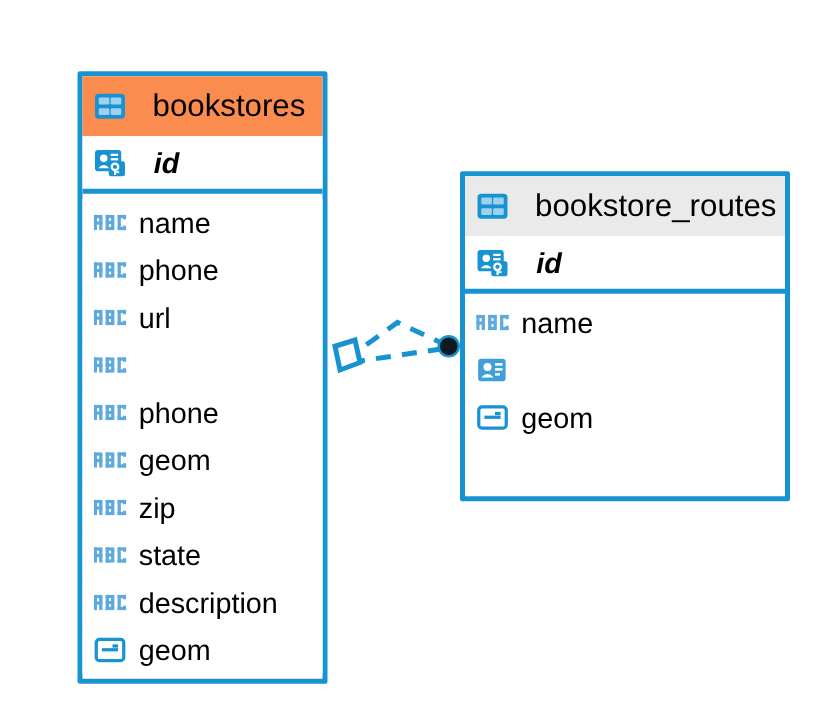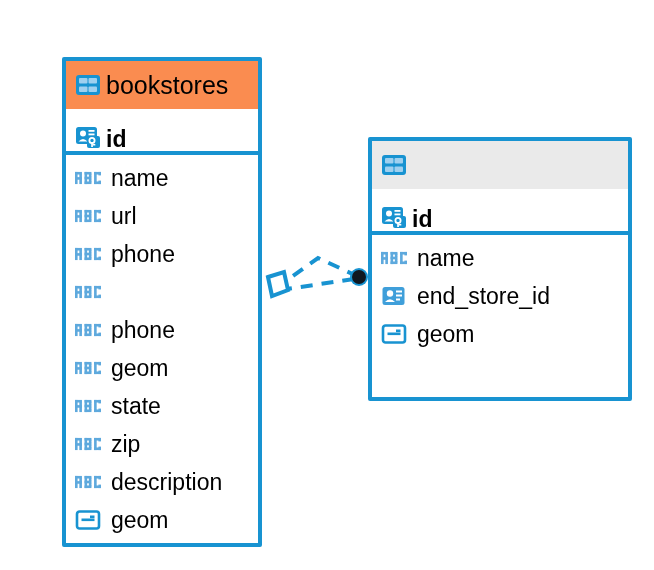--- a/index.html
+++ b/index.html
@@ -19,41 +19,42 @@
     border:4px solid #1893d1;
     border-radius:2px;
   }
 
   .entity-header{
     display:flex;
     align-items:center;
     box-sizing:border-box;
     height:48px;
     padding:0 8px;
-    gap:4px;
+    gap:20px;
   }
   .entity-header.selected{background:#fa8c50;}
   .entity-header.normal{background:#eaeaea;}
 
   .entity-title{
     font-size:25px;
     color:#000000;
     line-height:1;
     white-space:nowrap;
   }
 
   .pk-row{
     display:flex;
-    align-items:flex-end;
+    align-items:center;
     box-sizing:border-box;
     height:46px;
     padding:0 8px;
-    gap:4px;
+    gap:21px;
     border-bottom:4px solid #1893d1;
     background:#ffffff;
+    font-style:italic;
   }
   .pk-row .field-label{font-weight:bold;}
 
   .field-list{padding:4px 0 6px 0;}
 
   .field-row{
     display:flex;
     align-items:center;
     box-sizing:border-box;
     height:38px;
@@ -174,20 +175,44 @@
               <rect x="16" y="8" width="3" height="4"></rect>
                 <rect x="11" y="11" width="8" height="3"></rect>
               <rect x="22" y="0" width="8" height="3"></rect>
                 <rect x="22" y="0" width="3" height="14"></rect>
               <rect x="22" y="11" width="8" height="3"></rect>
                 <rect x="27" y="0" width="3" height="4"></rect>
               <rect x="27" y="10" width="3" height="4"></rect>
             </g>
           </svg>
         </span>
+        <span class="field-label">phone</span>
+      </div>
+      <div class="field-row">
+        <span class="icon">
+          <svg width="26" height="14" viewBox="0 0 30 14">
+            <g fill="#5ea9dd">
+              <rect x="0" y="0" width="8" height="3"></rect>
+                <rect x="0" y="0" width="3" height="14"></rect>
+              <rect x="5" y="2" width="3" height="12"></rect>
+                <rect x="0" y="6" width="8" height="3"></rect>
+              <rect x="11" y="0" width="8" height="3"></rect>
+                <rect x="11" y="0" width="3" height="14"></rect>
+              <rect x="16" y="2" width="3" height="4"></rect>
+                <rect x="11" y="5.5" width="8" height="3"></rect>
+              <rect x="16" y="8" width="3" height="4"></rect>
+                <rect x="11" y="11" width="8" height="3"></rect>
+              <rect x="22" y="0" width="8" height="3"></rect>
+                <rect x="22" y="0" width="3" height="14"></rect>
+              <rect x="22" y="11" width="8" height="3"></rect>
+                <rect x="27" y="0" width="3" height="4"></rect>
+              <rect x="27" y="10" width="3" height="4"></rect>
+            </g>
+          </svg>
+        </span>
         <span class="field-label">url</span>
       </div>
       <div class="field-row">
         <span class="icon">
           <svg width="26" height="14" viewBox="0 0 30 14">
             <g fill="#5ea9dd">
               <rect x="0" y="0" width="8" height="3"></rect>
                 <rect x="0" y="0" width="3" height="14"></rect>
               <rect x="5" y="2" width="3" height="12"></rect>
                 <rect x="0" y="6" width="8" height="3"></rect>
@@ -198,20 +223,43 @@
               <rect x="16" y="8" width="3" height="4"></rect>
                 <rect x="11" y="11" width="8" height="3"></rect>
               <rect x="22" y="0" width="8" height="3"></rect>
                 <rect x="22" y="0" width="3" height="14"></rect>
               <rect x="22" y="11" width="8" height="3"></rect>
                 <rect x="27" y="0" width="3" height="4"></rect>
               <rect x="27" y="10" width="3" height="4"></rect>
             </g>
           </svg>
         </span>
+      </div>
+      <div class="field-row">
+        <span class="icon">
+          <svg width="26" height="14" viewBox="0 0 30 14">
+            <g fill="#5ea9dd">
+              <rect x="0" y="0" width="8" height="3"></rect>
+                <rect x="0" y="0" width="3" height="14"></rect>
+              <rect x="5" y="2" width="3" height="12"></rect>
+                <rect x="0" y="6" width="8" height="3"></rect>
+              <rect x="11" y="0" width="8" height="3"></rect>
+                <rect x="11" y="0" width="3" height="14"></rect>
+              <rect x="16" y="2" width="3" height="4"></rect>
+                <rect x="11" y="5.5" width="8" height="3"></rect>
+              <rect x="16" y="8" width="3" height="4"></rect>
+                <rect x="11" y="11" width="8" height="3"></rect>
+              <rect x="22" y="0" width="8" height="3"></rect>
+                <rect x="22" y="0" width="3" height="14"></rect>
+              <rect x="22" y="11" width="8" height="3"></rect>
+                <rect x="27" y="0" width="3" height="4"></rect>
+              <rect x="27" y="10" width="3" height="4"></rect>
+            </g>
+          </svg>
+        </span>
         <span class="field-label">phone</span>
       </div>
       <div class="field-row">
         <span class="icon">
           <svg width="26" height="14" viewBox="0 0 30 14">
             <g fill="#5ea9dd">
               <rect x="0" y="0" width="8" height="3"></rect>
                 <rect x="0" y="0" width="3" height="14"></rect>
               <rect x="5" y="2" width="3" height="12"></rect>
                 <rect x="0" y="6" width="8" height="3"></rect>
@@ -222,67 +270,20 @@
               <rect x="16" y="8" width="3" height="4"></rect>
                 <rect x="11" y="11" width="8" height="3"></rect>
               <rect x="22" y="0" width="8" height="3"></rect>
                 <rect x="22" y="0" width="3" height="14"></rect>
               <rect x="22" y="11" width="8" height="3"></rect>
                 <rect x="27" y="0" width="3" height="4"></rect>
               <rect x="27" y="10" width="3" height="4"></rect>
             </g>
           </svg>
         </span>
-      </div>
-      <div class="field-row">
-        <span class="icon">
-          <svg width="26" height="14" viewBox="0 0 30 14">
-            <g fill="#5ea9dd">
-              <rect x="0" y="0" width="8" height="3"></rect>
-                <rect x="0" y="0" width="3" height="14"></rect>
-              <rect x="5" y="2" width="3" height="12"></rect>
-                <rect x="0" y="6" width="8" height="3"></rect>
-              <rect x="11" y="0" width="8" height="3"></rect>
-                <rect x="11" y="0" width="3" height="14"></rect>
-              <rect x="16" y="2" width="3" height="4"></rect>
-                <rect x="11" y="5.5" width="8" height="3"></rect>
-              <rect x="16" y="8" width="3" height="4"></rect>
-                <rect x="11" y="11" width="8" height="3"></rect>
-              <rect x="22" y="0" width="8" height="3"></rect>
-                <rect x="22" y="0" width="3" height="14"></rect>
-              <rect x="22" y="11" width="8" height="3"></rect>
-                <rect x="27" y="0" width="3" height="4"></rect>
-              <rect x="27" y="10" width="3" height="4"></rect>
-            </g>
-          </svg>
-        </span>
-        <span class="field-label">phone</span>
-      </div>
-      <div class="field-row">
-        <span class="icon">
-          <svg width="26" height="14" viewBox="0 0 30 14">
-            <g fill="#5ea9dd">
-              <rect x="0" y="0" width="8" height="3"></rect>
-                <rect x="0" y="0" width="3" height="14"></rect>
-              <rect x="5" y="2" width="3" height="12"></rect>
-                <rect x="0" y="6" width="8" height="3"></rect>
-              <rect x="11" y="0" width="8" height="3"></rect>
-                <rect x="11" y="0" width="3" height="14"></rect>
-              <rect x="16" y="2" width="3" height="4"></rect>
-                <rect x="11" y="5.5" width="8" height="3"></rect>
-              <rect x="16" y="8" width="3" height="4"></rect>
-                <rect x="11" y="11" width="8" height="3"></rect>
-              <rect x="22" y="0" width="8" height="3"></rect>
-                <rect x="22" y="0" width="3" height="14"></rect>
-              <rect x="22" y="11" width="8" height="3"></rect>
-                <rect x="27" y="0" width="3" height="4"></rect>
-              <rect x="27" y="10" width="3" height="4"></rect>
-            </g>
-          </svg>
-        </span>
         <span class="field-label">geom</span>
       </div>
       <div class="field-row">
         <span class="icon">
           <svg width="26" height="14" viewBox="0 0 30 14">
             <g fill="#5ea9dd">
               <rect x="0" y="0" width="8" height="3"></rect>
                 <rect x="0" y="0" width="3" height="14"></rect>
               <rect x="5" y="2" width="3" height="12"></rect>
                 <rect x="0" y="6" width="8" height="3"></rect>
@@ -293,45 +294,45 @@
               <rect x="16" y="8" width="3" height="4"></rect>
                 <rect x="11" y="11" width="8" height="3"></rect>
               <rect x="22" y="0" width="8" height="3"></rect>
                 <rect x="22" y="0" width="3" height="14"></rect>
               <rect x="22" y="11" width="8" height="3"></rect>
                 <rect x="27" y="0" width="3" height="4"></rect>
               <rect x="27" y="10" width="3" height="4"></rect>
             </g>
           </svg>
         </span>
+        <span class="field-label">zip</span>
+      </div>
+      <div class="field-row">
+        <span class="icon">
+          <svg width="26" height="14" viewBox="0 0 30 14">
+            <g fill="#5ea9dd">
+              <rect x="0" y="0" width="8" height="3"></rect>
+                <rect x="0" y="0" width="3" height="14"></rect>
+              <rect x="5" y="2" width="3" height="12"></rect>
+                <rect x="0" y="6" width="8" height="3"></rect>
+              <rect x="11" y="0" width="8" height="3"></rect>
+                <rect x="11" y="0" width="3" height="14"></rect>
+              <rect x="16" y="2" width="3" height="4"></rect>
+                <rect x="11" y="5.5" width="8" height="3"></rect>
+              <rect x="16" y="8" width="3" height="4"></rect>
+                <rect x="11" y="11" width="8" height="3"></rect>
+              <rect x="22" y="0" width="8" height="3"></rect>
+                <rect x="22" y="0" width="3" height="14"></rect>
+              <rect x="22" y="11" width="8" height="3"></rect>
+                <rect x="27" y="0" width="3" height="4"></rect>
+              <rect x="27" y="10" width="3" height="4"></rect>
+            </g>
+          </svg>
+        </span>
         <span class="field-label">state</span>
-      </div>
-      <div class="field-row">
-        <span class="icon">
-          <svg width="26" height="14" viewBox="0 0 30 14">
-            <g fill="#5ea9dd">
-              <rect x="0" y="0" width="8" height="3"></rect>
-                <rect x="0" y="0" width="3" height="14"></rect>
-              <rect x="5" y="2" width="3" height="12"></rect>
-                <rect x="0" y="6" width="8" height="3"></rect>
-              <rect x="11" y="0" width="8" height="3"></rect>
-                <rect x="11" y="0" width="3" height="14"></rect>
-              <rect x="16" y="2" width="3" height="4"></rect>
-                <rect x="11" y="5.5" width="8" height="3"></rect>
-              <rect x="16" y="8" width="3" height="4"></rect>
-                <rect x="11" y="11" width="8" height="3"></rect>
-              <rect x="22" y="0" width="8" height="3"></rect>
-                <rect x="22" y="0" width="3" height="14"></rect>
-              <rect x="22" y="11" width="8" height="3"></rect>
-                <rect x="27" y="0" width="3" height="4"></rect>
-              <rect x="27" y="10" width="3" height="4"></rect>
-            </g>
-          </svg>
-        </span>
-        <span class="field-label">zip</span>
       </div>
       <div class="field-row">
         <span class="icon">
           <svg width="26" height="14" viewBox="0 0 30 14">
             <g fill="#5ea9dd">
               <rect x="0" y="0" width="8" height="3"></rect>
                 <rect x="0" y="0" width="3" height="14"></rect>
               <rect x="5" y="2" width="3" height="12"></rect>
                 <rect x="0" y="6" width="8" height="3"></rect>
               <rect x="11" y="0" width="8" height="3"></rect>
@@ -368,20 +369,21 @@
     <div class="entity-header normal">
       <span class="icon">
         <svg width="26" height="22" viewBox="0 0 26 22">
           <rect x="1" y="1" width="24" height="20" rx="3" fill="#1893d1"></rect>
           <rect x="4" y="4" width="8.5" height="5.5" rx="1" fill="#9fd0ef"></rect>
           <rect x="13.5" y="4" width="8.5" height="5.5" rx="1" fill="#9fd0ef"></rect>
           <rect x="4" y="12.5" width="8.5" height="5.5" rx="1" fill="#9fd0ef"></rect>
           <rect x="13.5" y="12.5" width="8.5" height="5.5" rx="1" fill="#9fd0ef"></rect>
         </svg>
       </span>
+      <span class="entity-title">bookstore_routes</span>
     </div>
 
     <div class="pk-row">
       <span class="icon">
         <svg width="26" height="24" viewBox="0 0 26 24">
           <rect x="1" y="2" width="21" height="17" rx="2.5" fill="#1893d1"></rect>
           <circle cx="8" cy="8.5" r="3" fill="#ffffff"></circle>
           <path d="M 3.5 16.5 q 4.5 -5 9 0 z" fill="#ffffff"></path>
           <rect x="13.5" y="5" width="6" height="1.8" fill="#ffffff"></rect>
           <rect x="13.5" y="8.5" width="6" height="1.8" fill="#ffffff"></rect>
@@ -424,21 +426,20 @@
         <span class="icon">
           <svg width="26" height="22" viewBox="0 0 26 22">
             <rect x="1.5" y="2" width="22" height="18" rx="2.5" fill="#3f9fda"></rect>
             <circle cx="9" cy="8.5" r="3.2" fill="#ffffff"></circle>
             <path d="M 4 17 q 5 -5.5 10 0 z" fill="#ffffff"></path>
             <rect x="15" y="5.5" width="6" height="2" fill="#ffffff"></rect>
             <rect x="15" y="9.5" width="6" height="2" fill="#ffffff"></rect>
             <rect x="15" y="13.5" width="4" height="2" fill="#ffffff"></rect>
           </svg>
         </span>
-        <span class="field-label">end_store_id</span>
       </div>
       <div class="field-row">
         <span class="icon">
           <svg width="26" height="22" viewBox="0 0 26 22">
             <rect x="2" y="2.5" width="22" height="17" rx="2.5" fill="#ffffff" stroke="#1893d1" stroke-width="2.6"></rect>
             <rect x="6.5" y="9.5" width="13" height="2.6" fill="#1893d1"></rect>
             <rect x="15" y="6.5" width="4.5" height="2.6" fill="#1893d1"></rect>
           </svg>
         </span>
         <span class="field-label">geom</span>

